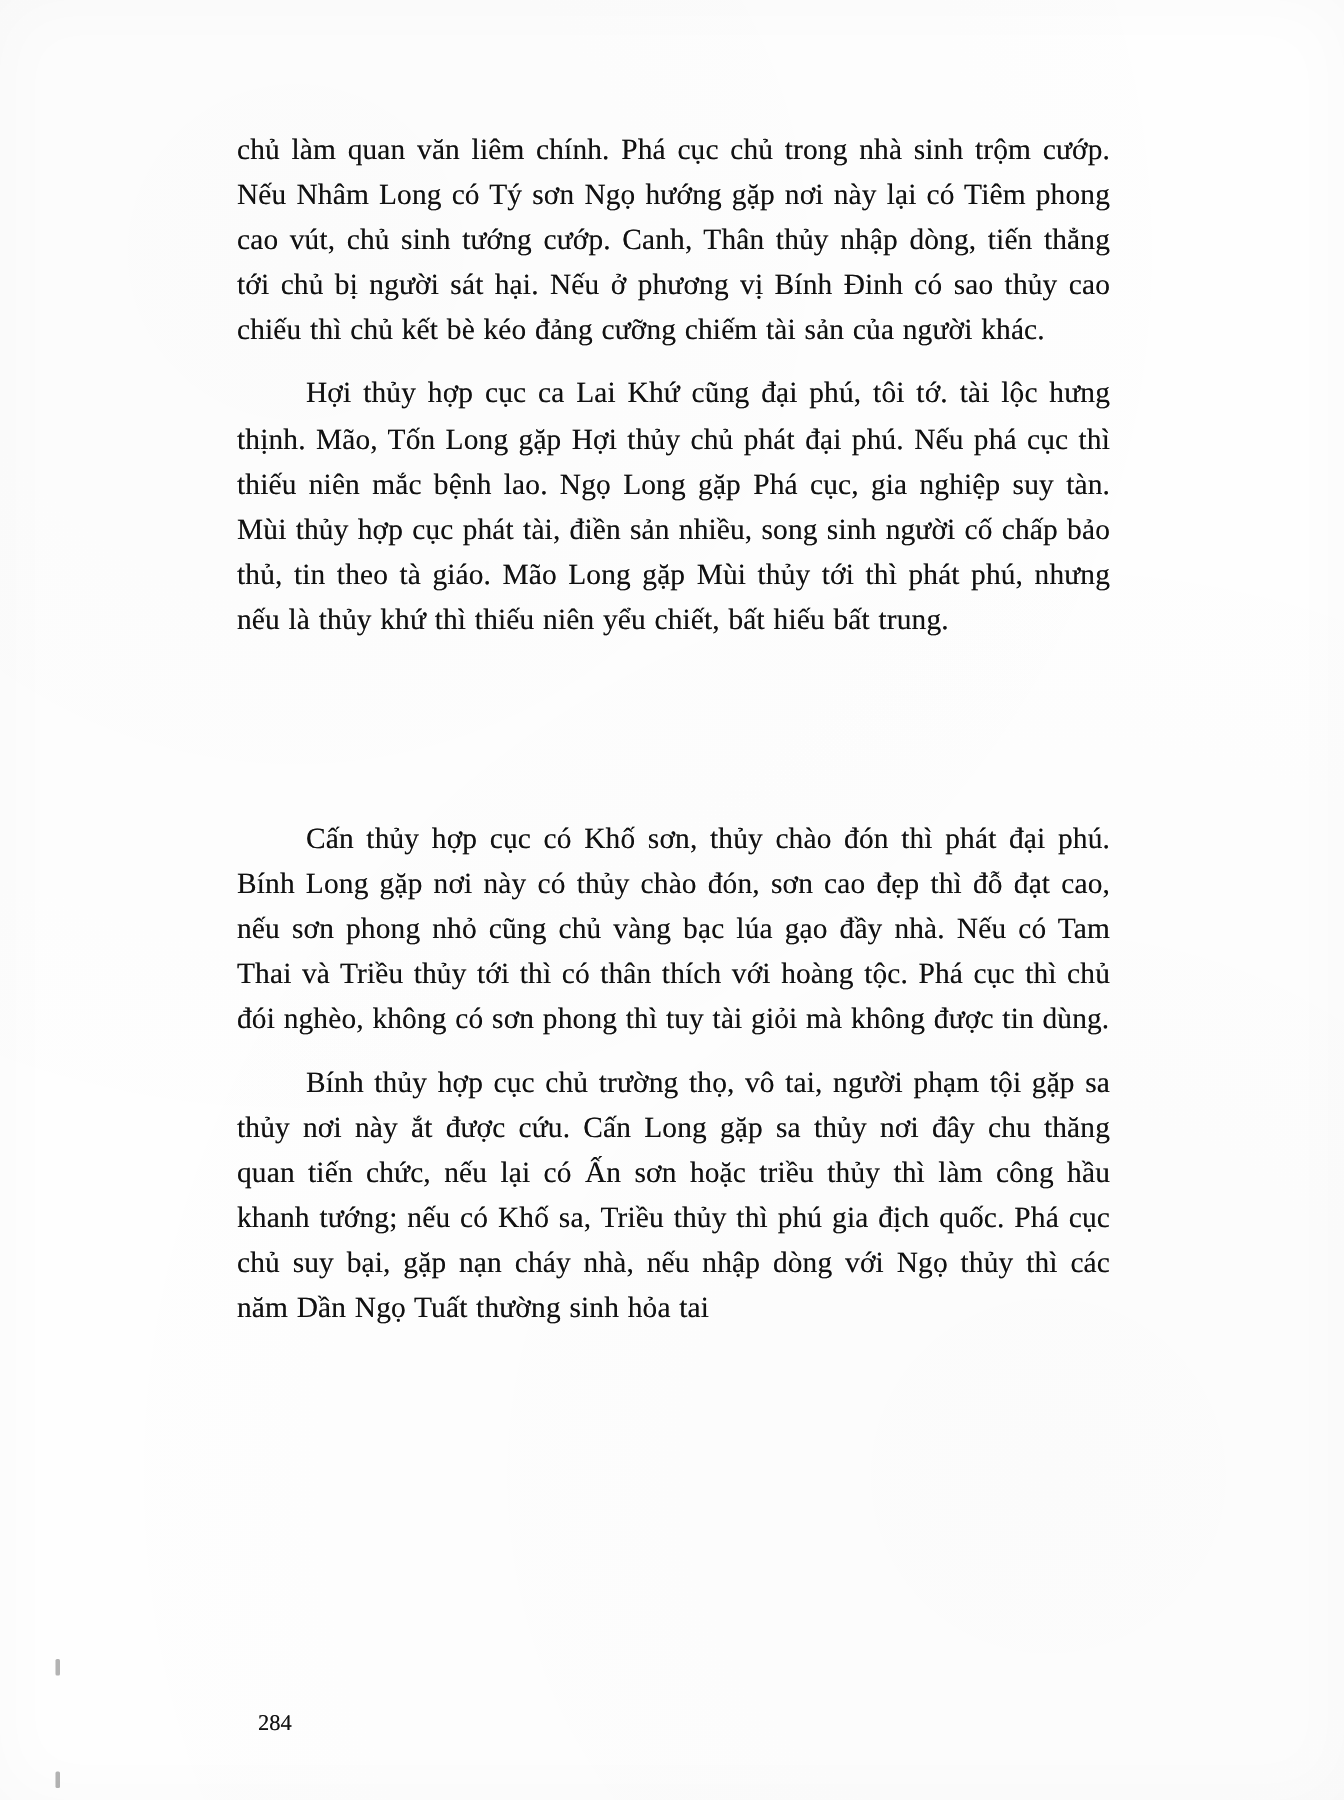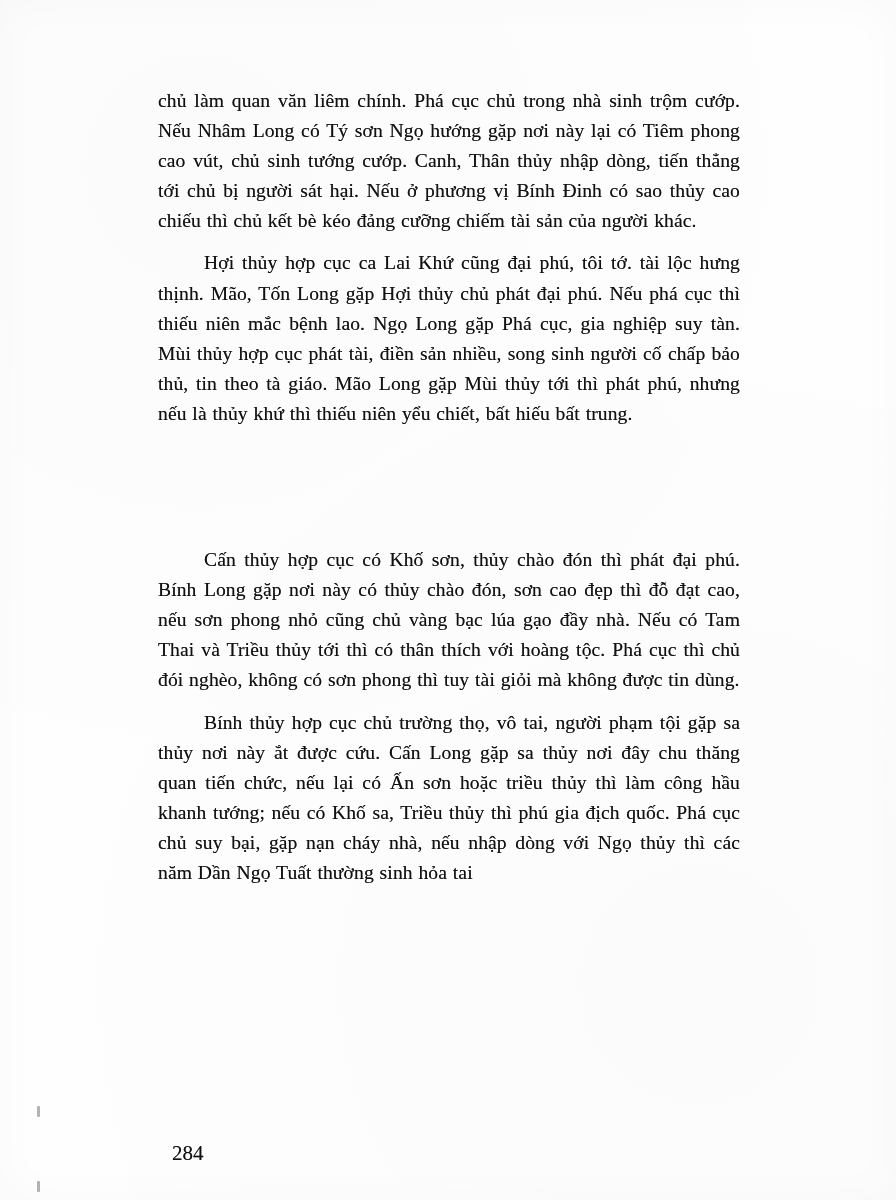--- a/index.html
+++ b/index.html
@@ -66,21 +66,21 @@
   }
 
   .gap-after-heading { height: 46px; }
 
   
   .folio {
     position: absolute;
     left: 172px;
     top: 1141px;
     font-family: "Liberation Serif", "DejaVu Serif", serif;
-    font-size: 21px;
+    font-size: 15px;
     color: #121212;
     text-shadow: 0 0 0.35px rgba(0,0,0,0.5);
   }
 
   
   .scan-mark {
     position: absolute;
     width: 3px;
     height: 11px;
     background: #9a9a9a;

